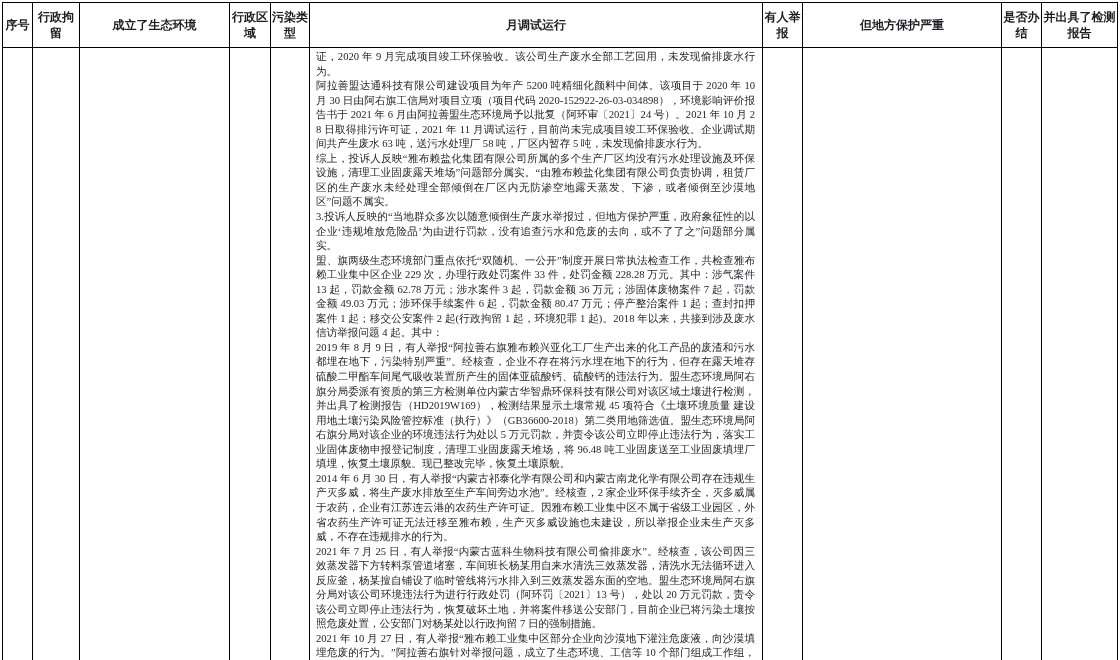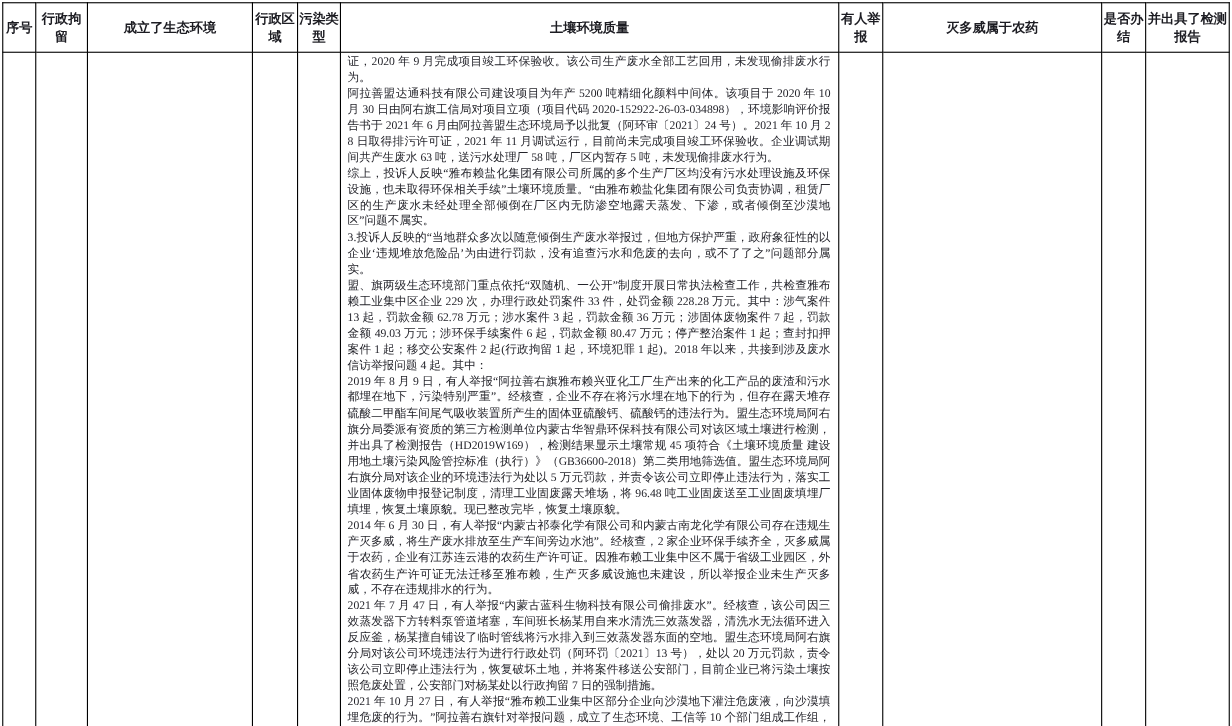--- a/index.html
+++ b/index.html
@@ -65,43 +65,43 @@
     <col style="width:40px">
     <col style="width:76px">
   </colgroup>
   <thead>
     <tr>
       <th>序号</th>
       <th>行政拘留</th>
       <th>成立了生态环境</th>
       <th>行政区域</th>
       <th>污染类型</th>
-      <th>土壤环境质量</th>
+      <th>月调试运行</th>
       <th>有人举报</th>
-      <th>灭多威属于农药</th>
+      <th>但地方保护严重</th>
       <th>是否办结</th>
       <th>并出具了检测报告</th>
     </tr>
   </thead>
   <tbody>
     <tr>
       <td></td>
       <td></td>
       <td></td>
       <td></td>
       <td></td>
       <td class="inv-cell">
         <p>证，2020 年 9 月完成项目竣工环保验收。该公司生产废水全部工艺回用，未发现偷排废水行为。</p>
         <p>阿拉善盟达通科技有限公司建设项目为年产 5200 吨精细化颜料中间体。该项目于 2020 年 10 月 30 日由阿右旗工信局对项目立项（项目代码 2020-152922-26-03-034898），环境影响评价报告书于 2021 年 6 月由阿拉善盟生态环境局予以批复（阿环审〔2021〕24 号）。2021 年 10 月 28 日取得排污许可证，2021 年 11 月调试运行，目前尚未完成项目竣工环保验收。企业调试期间共产生废水 63 吨，送污水处理厂 58 吨，厂区内暂存 5 吨，未发现偷排废水行为。</p>
-        <p>综上，投诉人反映“雅布赖盐化集团有限公司所属的多个生产厂区均没有污水处理设施及环保设施，也未取得环保相关手续”土壤环境质量。“由雅布赖盐化集团有限公司负责协调，租赁厂区的生产废水未经处理全部倾倒在厂区内无防渗空地露天蒸发、下渗，或者倾倒至沙漠地区”问题不属实。</p>
+        <p>综上，投诉人反映“雅布赖盐化集团有限公司所属的多个生产厂区均没有污水处理设施及环保设施，清理工业固废露天堆场”问题部分属实。“由雅布赖盐化集团有限公司负责协调，租赁厂区的生产废水未经处理全部倾倒在厂区内无防渗空地露天蒸发、下渗，或者倾倒至沙漠地区”问题不属实。</p>
         <p>3.投诉人反映的“当地群众多次以随意倾倒生产废水举报过，但地方保护严重，政府象征性的以企业‘违规堆放危险品’为由进行罚款，没有追查污水和危废的去向，或不了了之”问题部分属实。</p>
         <p>盟、旗两级生态环境部门重点依托“双随机、一公开”制度开展日常执法检查工作，共检查雅布赖工业集中区企业 229 次，办理行政处罚案件 33 件，处罚金额 228.28 万元。其中：涉气案件 13 起，罚款金额 62.78 万元；涉水案件 3 起，罚款金额 36 万元；涉固体废物案件 7 起，罚款金额 49.03 万元；涉环保手续案件 6 起，罚款金额 80.47 万元；停产整治案件 1 起；查封扣押案件 1 起；移交公安案件 2 起(行政拘留 1 起，环境犯罪 1 起)。2018 年以来，共接到涉及废水信访举报问题 4 起。其中：</p>
         <p>2019 年 8 月 9 日，有人举报“阿拉善右旗雅布赖兴亚化工厂生产出来的化工产品的废渣和污水都埋在地下，污染特别严重”。经核查，企业不存在将污水埋在地下的行为，但存在露天堆存硫酸二甲酯车间尾气吸收装置所产生的固体亚硫酸钙、硫酸钙的违法行为。盟生态环境局阿右旗分局委派有资质的第三方检测单位内蒙古华智鼎环保科技有限公司对该区域土壤进行检测，并出具了检测报告（HD2019W169），检测结果显示土壤常规 45 项符合《土壤环境质量 建设用地土壤污染风险管控标准（执行）》（GB36600-2018）第二类用地筛选值。盟生态环境局阿右旗分局对该企业的环境违法行为处以 5 万元罚款，并责令该公司立即停止违法行为，落实工业固体废物申报登记制度，清理工业固废露天堆场，将 96.48 吨工业固废送至工业固废填埋厂填埋，恢复土壤原貌。现已整改完毕，恢复土壤原貌。</p>
         <p>2014 年 6 月 30 日，有人举报“内蒙古祁泰化学有限公司和内蒙古南龙化学有限公司存在违规生产灭多威，将生产废水排放至生产车间旁边水池”。经核查，2 家企业环保手续齐全，灭多威属于农药，企业有江苏连云港的农药生产许可证。因雅布赖工业集中区不属于省级工业园区，外省农药生产许可证无法迁移至雅布赖，生产灭多威设施也未建设，所以举报企业未生产灭多威，不存在违规排水的行为。</p>
-        <p>2021 年 7 月 47 日，有人举报“内蒙古蓝科生物科技有限公司偷排废水”。经核查，该公司因三效蒸发器下方转料泵管道堵塞，车间班长杨某用自来水清洗三效蒸发器，清洗水无法循环进入反应釜，杨某擅自铺设了临时管线将污水排入到三效蒸发器东面的空地。盟生态环境局阿右旗分局对该公司环境违法行为进行行政处罚（阿环罚〔2021〕13 号），处以 20 万元罚款，责令该公司立即停止违法行为，恢复破坏土地，并将案件移送公安部门，目前企业已将污染土壤按照危废处置，公安部门对杨某处以行政拘留 7 日的强制措施。</p>
+        <p>2021 年 7 月 25 日，有人举报“内蒙古蓝科生物科技有限公司偷排废水”。经核查，该公司因三效蒸发器下方转料泵管道堵塞，车间班长杨某用自来水清洗三效蒸发器，清洗水无法循环进入反应釜，杨某擅自铺设了临时管线将污水排入到三效蒸发器东面的空地。盟生态环境局阿右旗分局对该公司环境违法行为进行行政处罚（阿环罚〔2021〕13 号），处以 20 万元罚款，责令该公司立即停止违法行为，恢复破坏土地，并将案件移送公安部门，目前企业已将污染土壤按照危废处置，公安部门对杨某处以行政拘留 7 日的强制措施。</p>
         <p>2021 年 10 月 27 日，有人举报“雅布赖工业集中区部分企业向沙漠地下灌注危废液，向沙漠填埋危废的行为。”阿拉善右旗针对举报问题，成立了生态环境、工信等 10 个部门组成工作组，由分管副旗长任组长，制定了《雅布赖工业集中区环境风险隐患排查整治工作方案》，通过各部门牵头排查、联合检查的方式对反映问题进行核查，未发现企业存在私设暗管向沙漠偷排污水和向沙漠地下灌注危废液的行为；没有向沙漠填埋危废的行为。同时针对企业内外环境、厂容厂貌等情况进行了为期一个月的整治，成立了各职能部门组成的工作专班，出动人员 100 余次，出动机械 30 余台，治理面积 21700 平方米。</p>
 
       </td>
       <td></td>
       <td></td>
       <td></td>
       <td></td>
     </tr>
   </tbody>
 </table>

